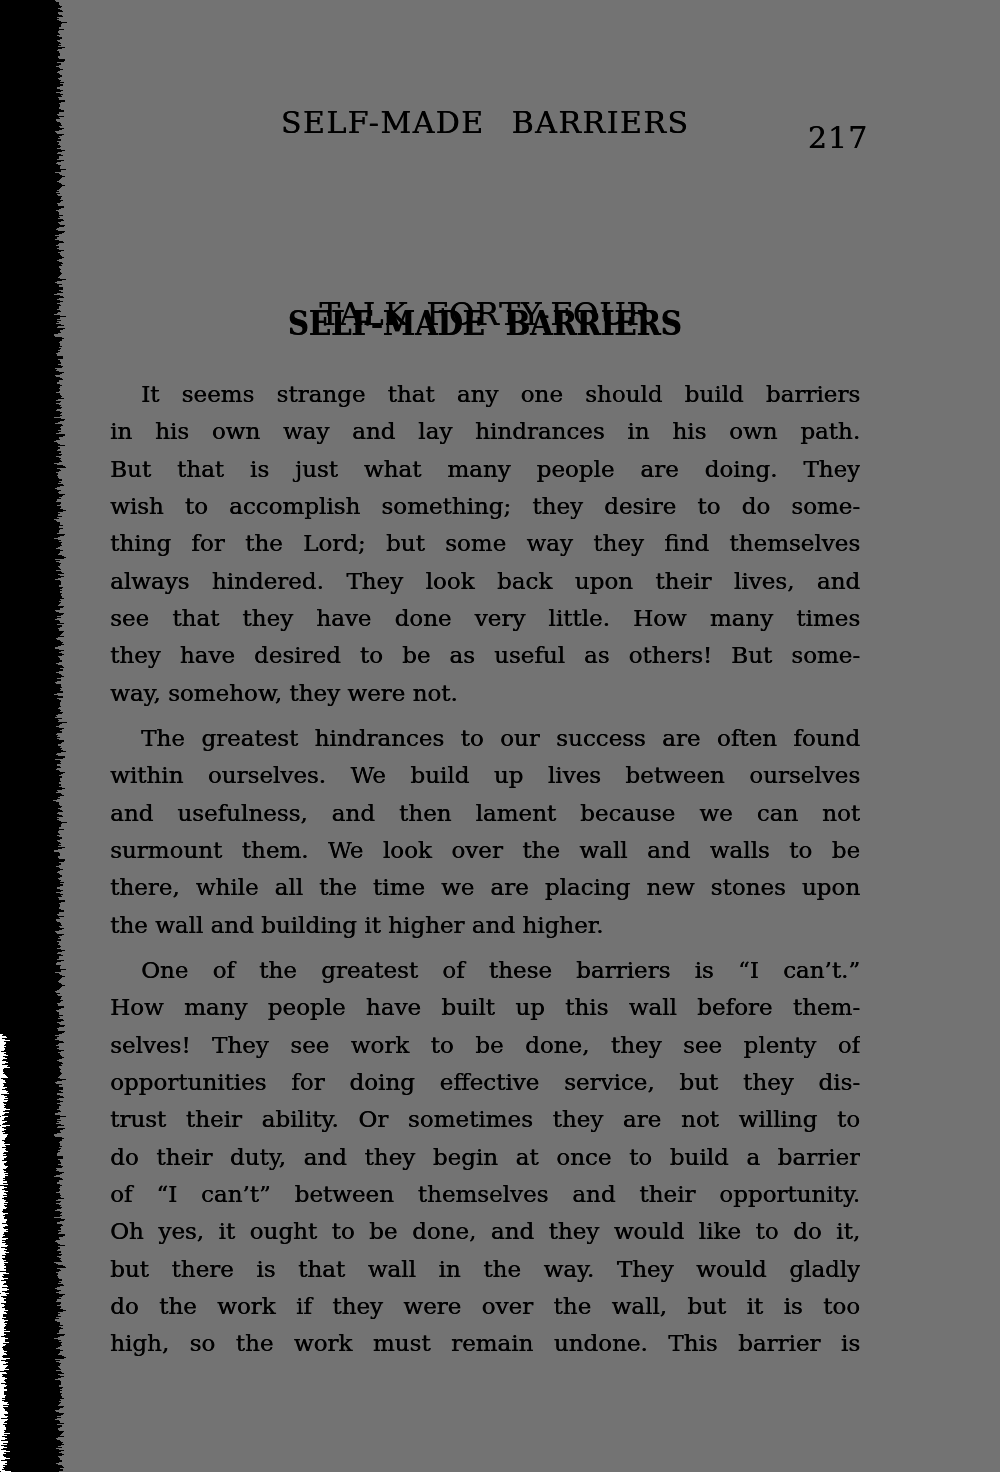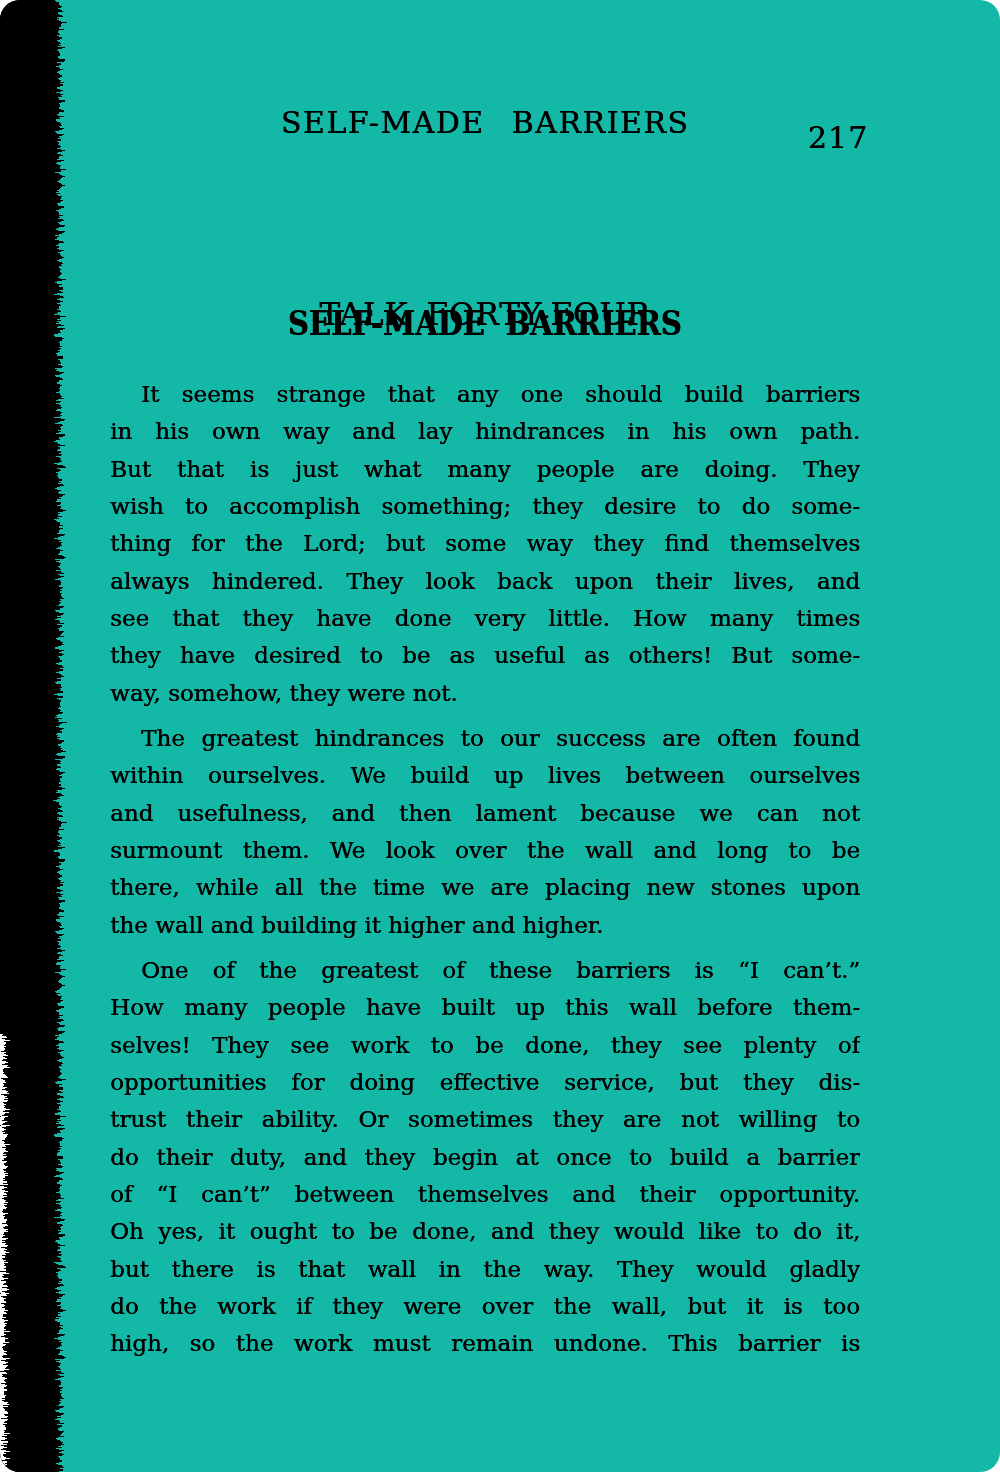--- a/index.html
+++ b/index.html
@@ -11,23 +11,22 @@
     width: 1000px;
     height: 1472px;
     position: relative;
     font-family: "DejaVu Serif", "Liberation Serif", serif;
     color: #000000;
     overflow: hidden;
   }
   .page {
     position: absolute;
     inset: 0;
-    background: #14b8a6;
+    background: #737373;
     overflow: hidden;
-    border-radius: 20px;
   }
   .binding {
     position: absolute;
     left: 0;
     top: 0;
     pointer-events: none;
   }
   .running-head {
     position: absolute;
     top: 107px;
@@ -144,21 +143,21 @@
       <div class="ln">always hindered. They look back upon their lives, and</div>
       <div class="ln">see that they have done very little. How many times</div>
       <div class="ln">they have desired to be as useful as others! But some-</div>
       <div class="ln last">way, somehow, they were not.</div>
     </div>
 
     <div class="paragraph">
       <div class="ln first">The greatest hindrances to our success are often found</div>
       <div class="ln">within ourselves. We build up lives between ourselves</div>
       <div class="ln">and usefulness, and then lament because we can not</div>
-      <div class="ln">surmount them. We look over the wall and long to be</div>
+      <div class="ln">surmount them. We look over the wall and walls to be</div>
       <div class="ln">there, while all the time we are placing new stones upon</div>
       <div class="ln last">the wall and building it higher and higher.</div>
     </div>
 
     <div class="paragraph">
       <div class="ln first">One of the greatest of these barriers is “I can’t.”</div>
       <div class="ln">How many people have built up this wall before them-</div>
       <div class="ln">selves! They see work to be done, they see plenty of</div>
       <div class="ln">opportunities for doing effective service, but they dis-</div>
       <div class="ln">trust their ability. Or sometimes they are not willing to</div>

